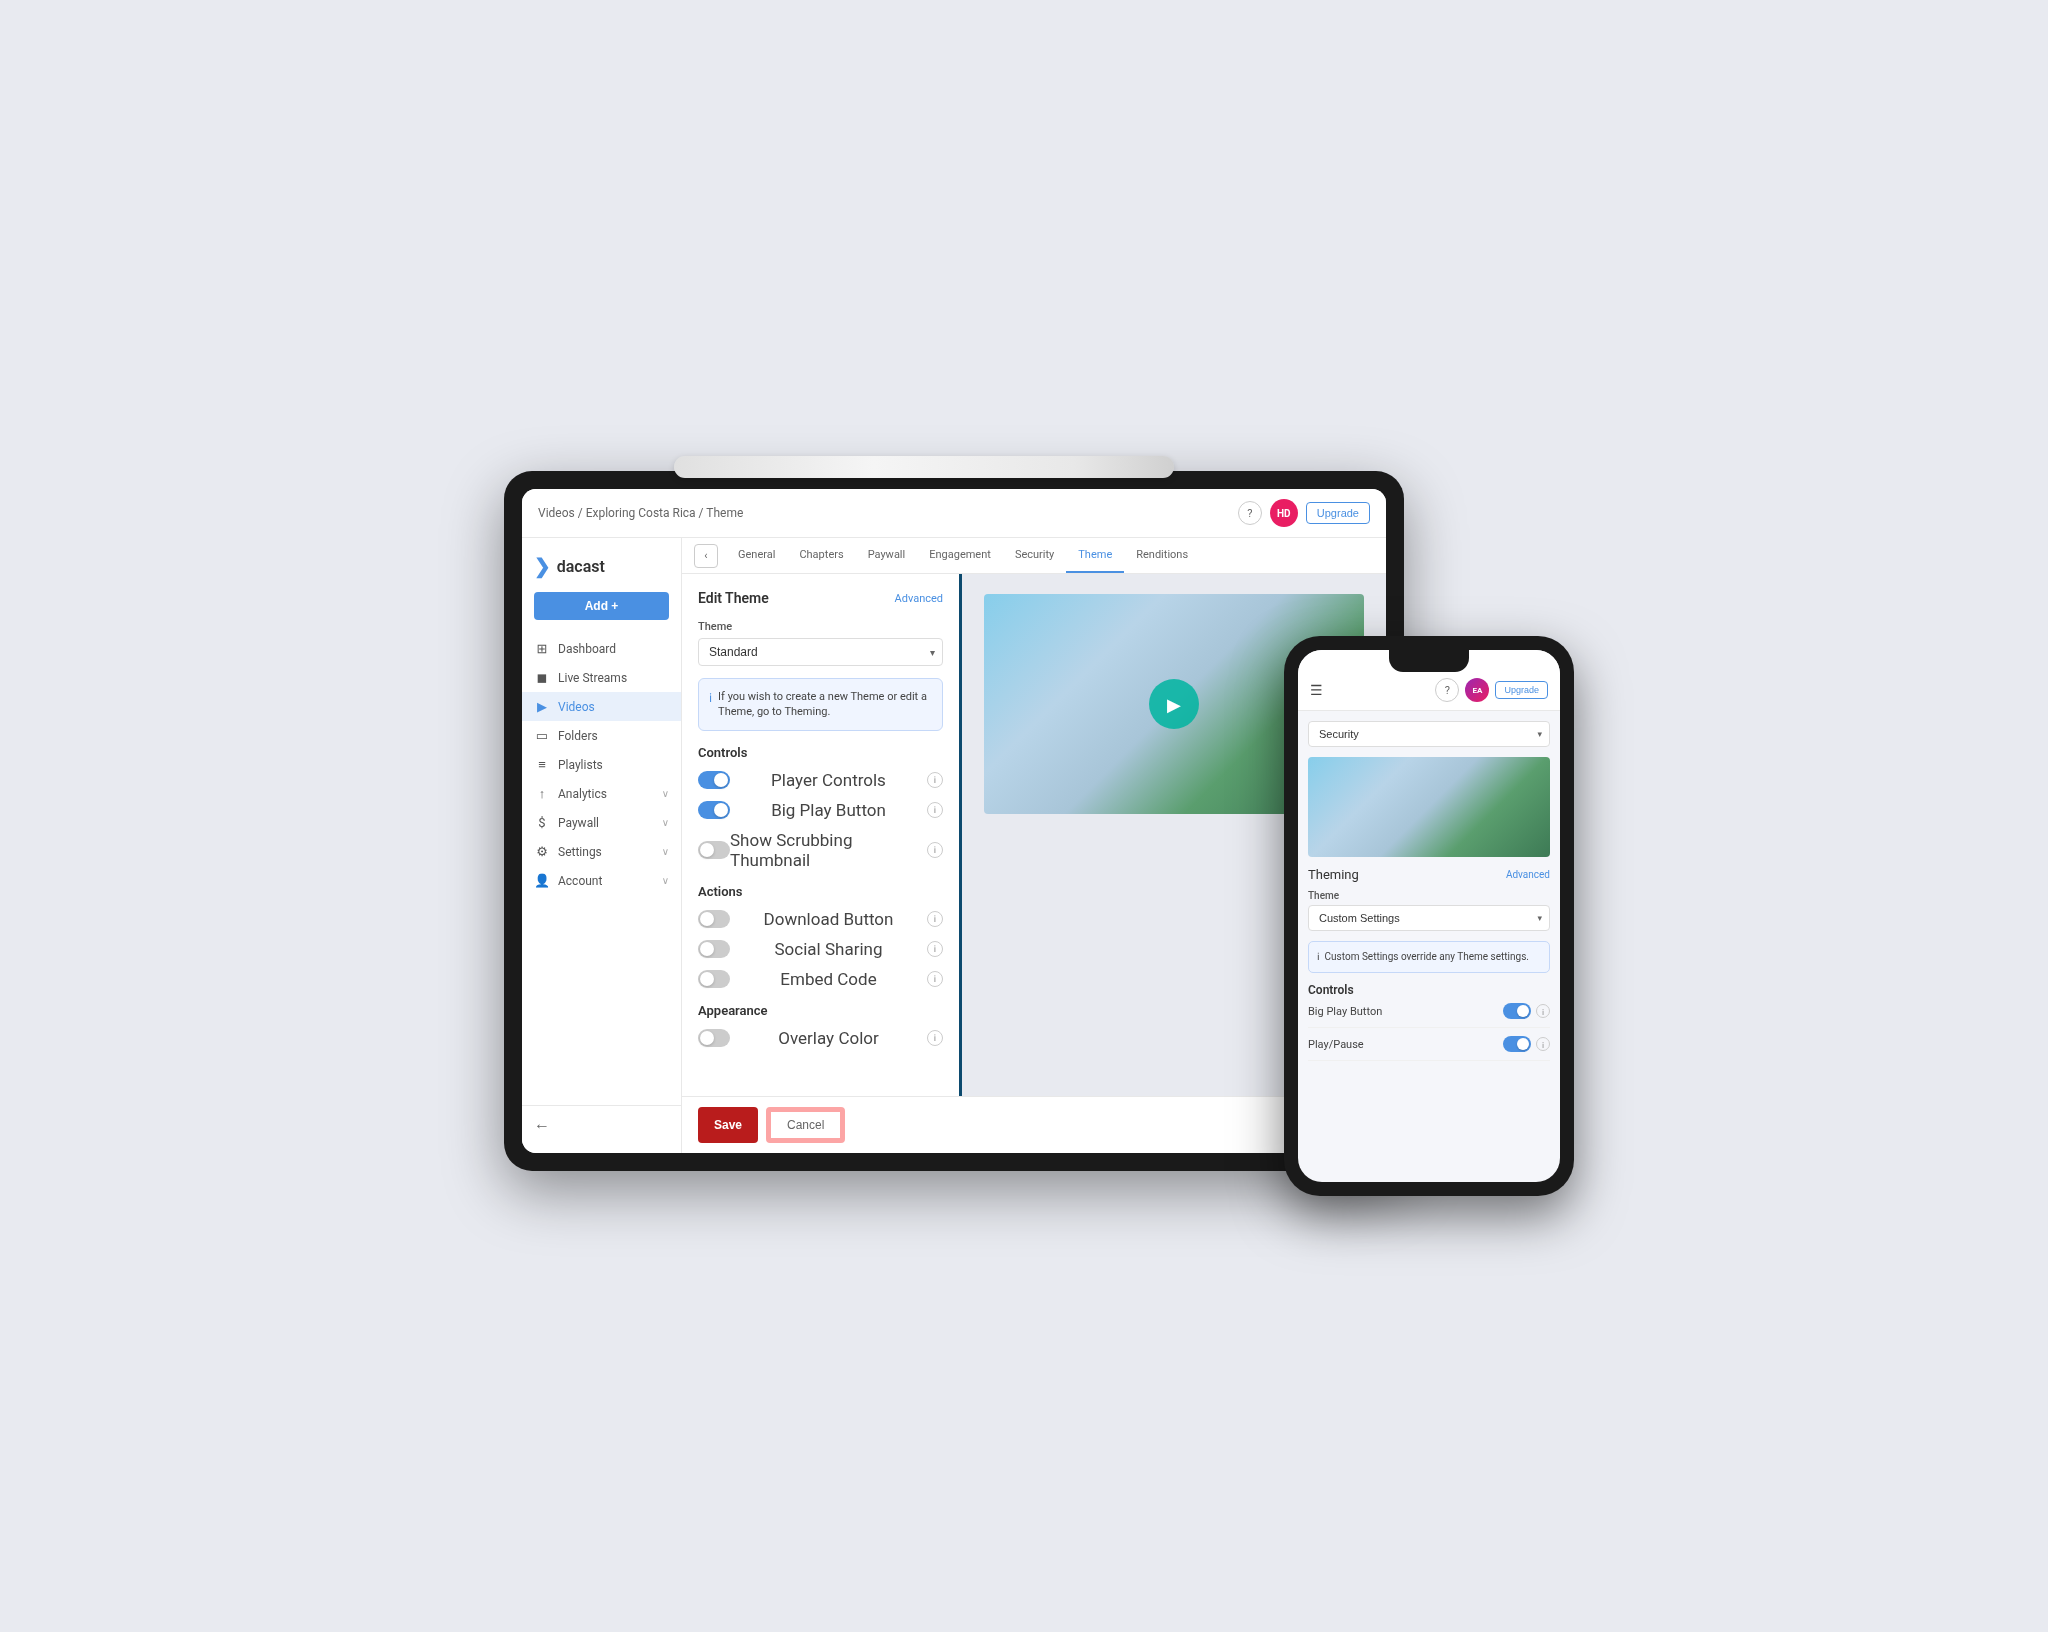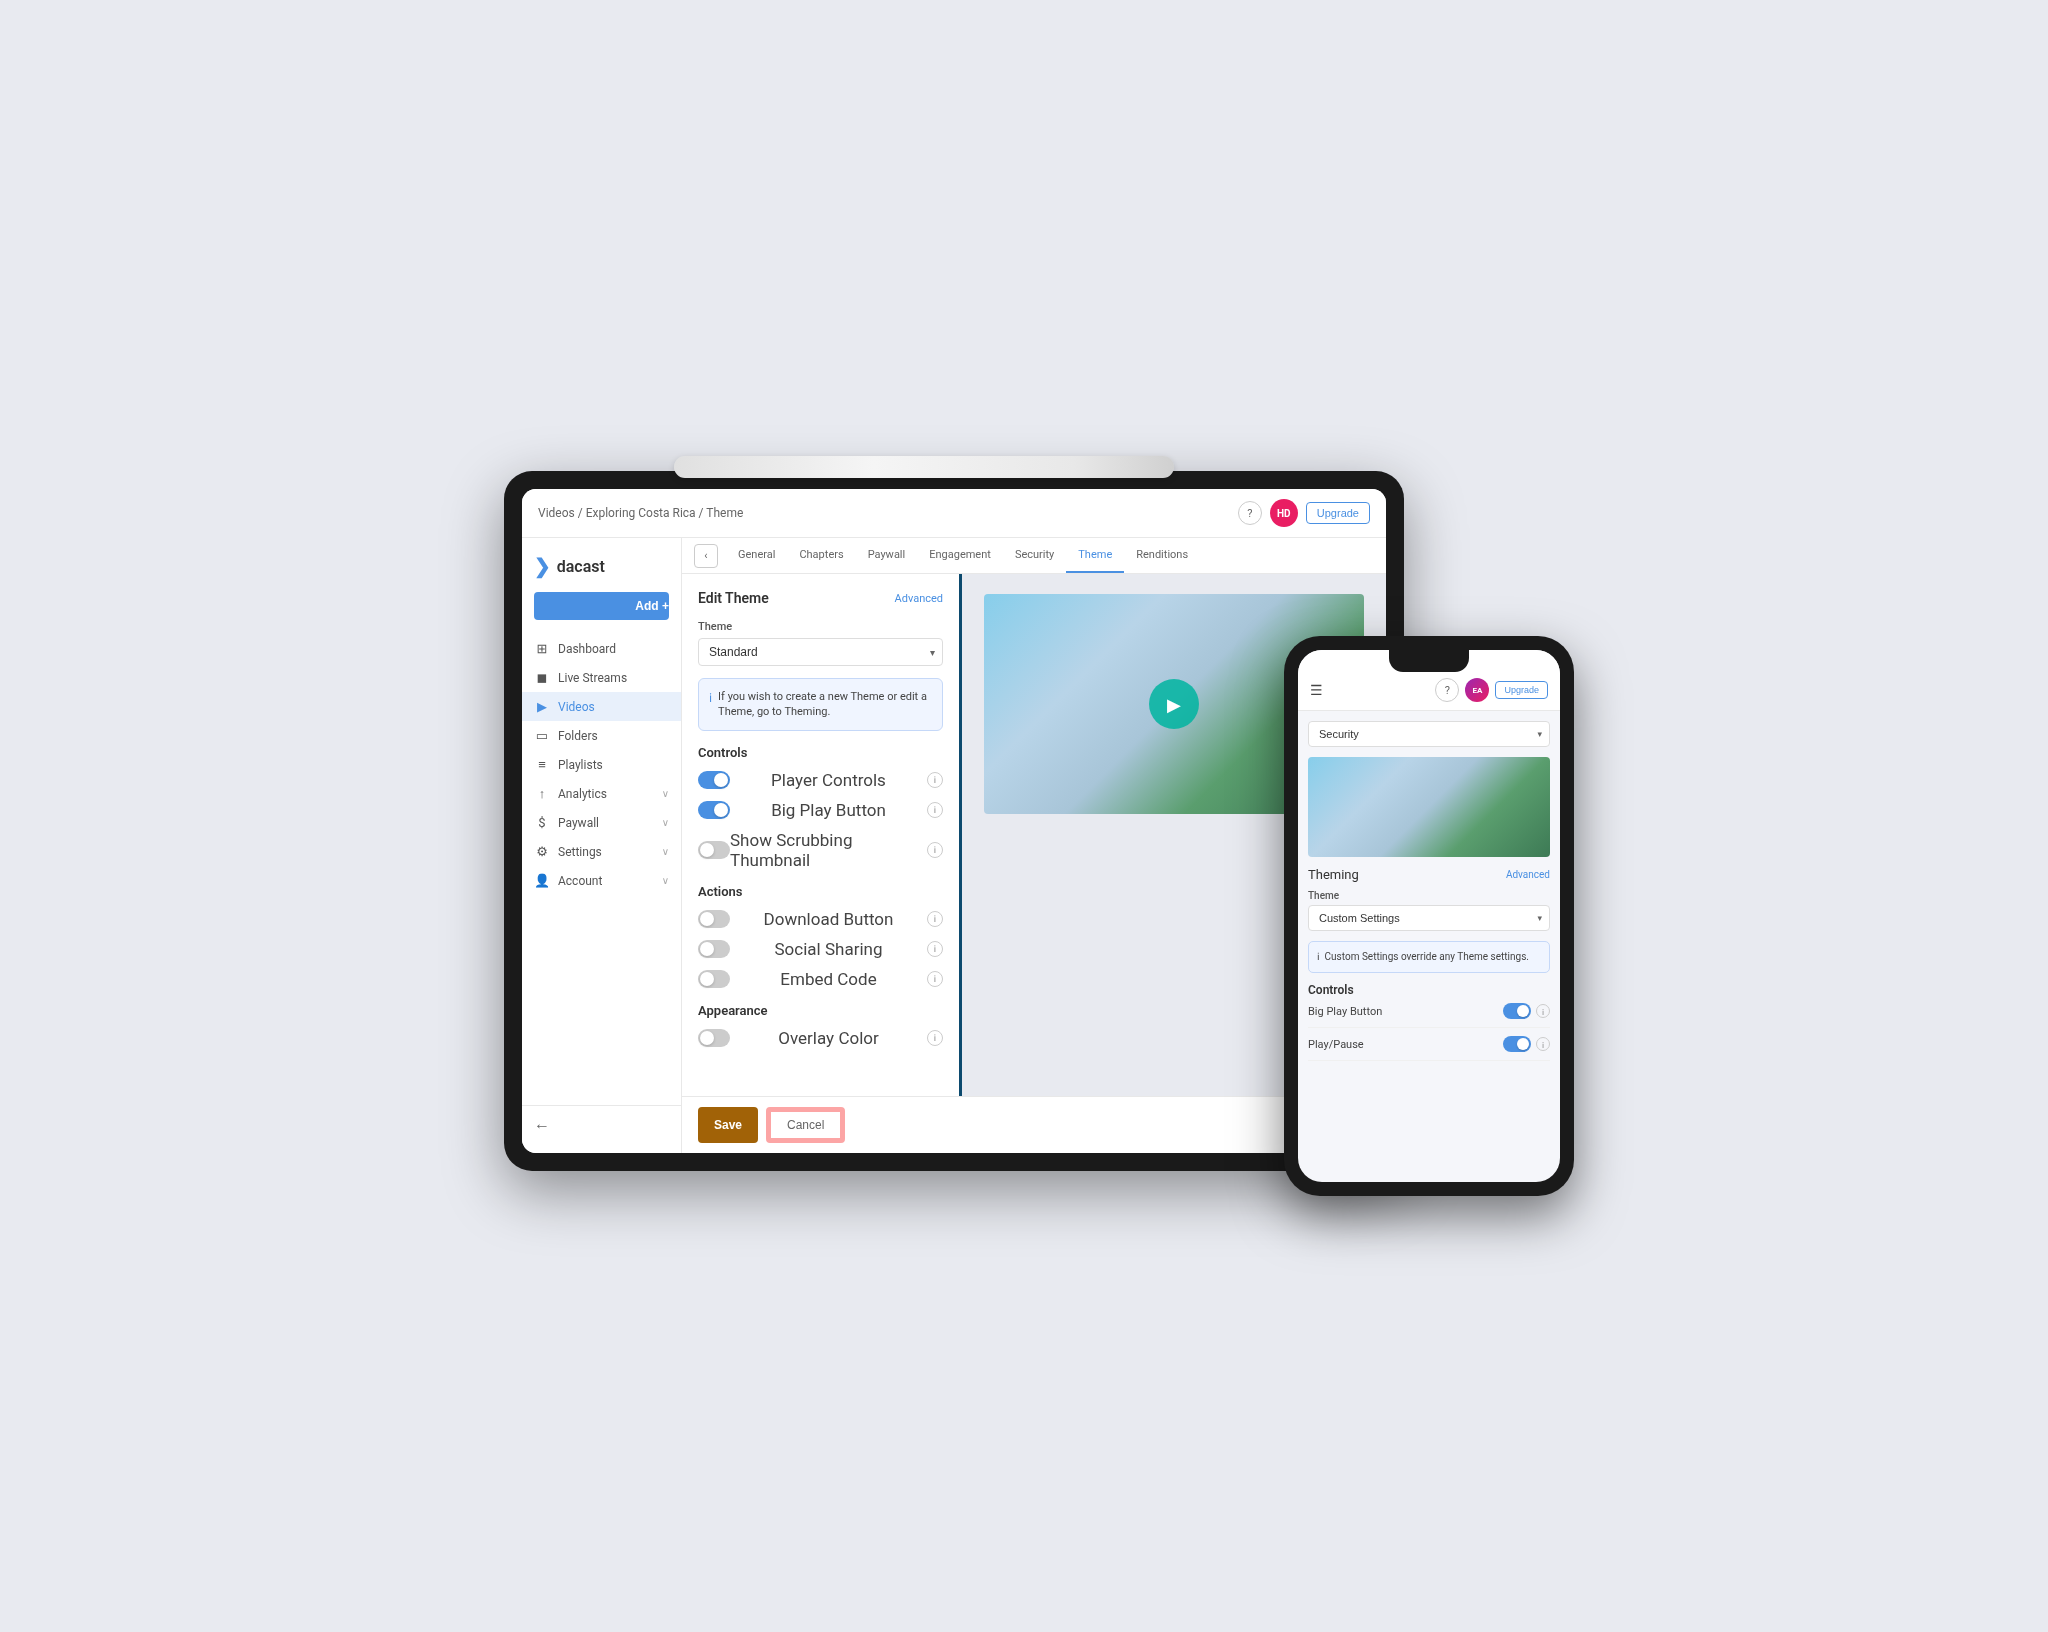--- a/index.html
+++ b/index.html
@@ -155,21 +155,21 @@
     .add-btn {
       margin: 0 12px 14px;
       background: #4a90e2;
       color: #fff;
       border: none;
       border-radius: 4px;
       padding: 7px 0;
       font-size: 12px;
       font-weight: 600;
       cursor: pointer;
-      text-align: right;
+      text-align: center;
     }
 
     .nav-item {
       display: flex;
       align-items: center;
       gap: 8px;
       padding: 7px 12px;
       font-size: 12px;
       color: #555;
       cursor: pointer;
@@ -455,21 +455,21 @@
       background: #fff;
       border-top: 1px solid #e8e8e8;
       padding: 10px 16px;
       display: flex;
       gap: 8px;
       flex-shrink: 0;
     }
 
     .save-btn {
       padding: 6px 16px;
-      background: #a16207;
+      background: #b91c1c;
       color: #fff;
       border: none;
       border-radius: 4px;
       font-size: 12px;
       font-weight: 600;
       cursor: pointer;
     }
 
     .cancel-btn {
       padding: 6px 16px;

